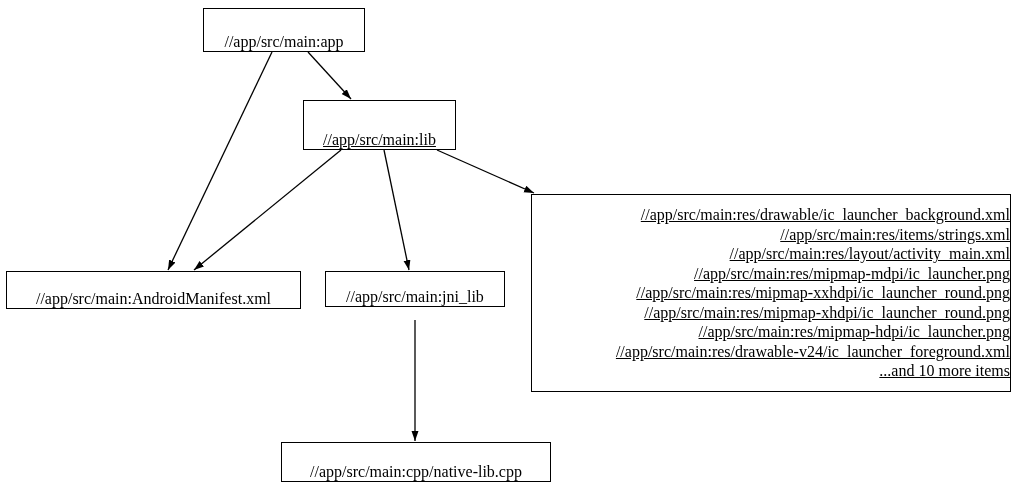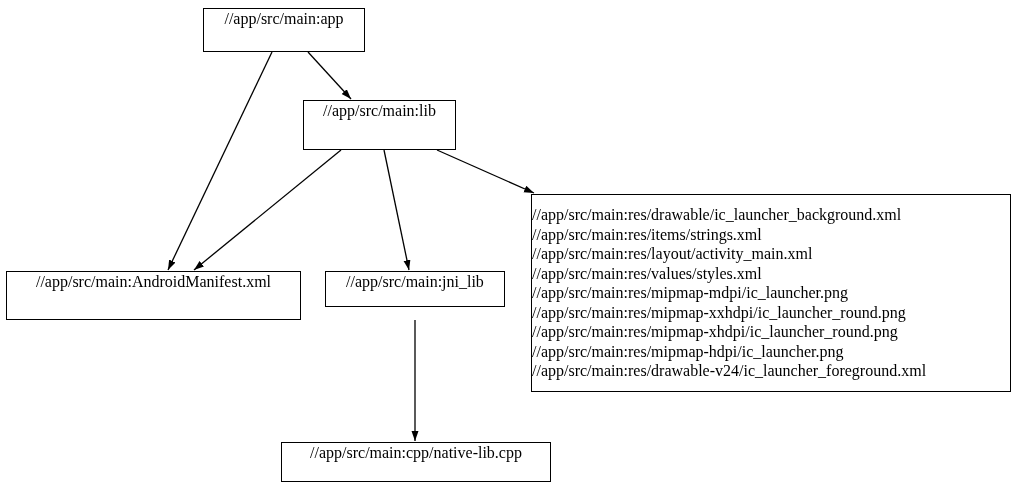--- a/index.html
+++ b/index.html
@@ -22,33 +22,34 @@
     top: 0;
     width: 1018px;
     height: 496px;
   }
   .node {
     position: absolute;
     box-sizing: border-box;
     border: 1.5px solid #000000;
     background: #ffffff;
     display: flex;
-    align-items: flex-start;
+    align-items: flex-end;
     justify-content: center;
     text-align: center;
     font-size: 16px;
     line-height: 19.5px;
     white-space: nowrap;
   }
   .node.multiline {
     flex-direction: column;
+    text-decoration: underline;
   }
   #node-app            { left: 203px; top: 8px;   width: 162px; height: 44px; }
-  #node-lib            { left: 303px; top: 100px; width: 153px; height: 50px; }
-  #node-manifest       { left: 6px;   top: 271px; width: 295px; height: 49px; }
+  #node-lib            { left: 303px; top: 100px; width: 153px; height: 50px; text-decoration: underline; }
+  #node-manifest       { left: 6px;   top: 271px; width: 295px; height: 38px; }
   #node-jni-lib        { left: 325px; top: 271px; width: 180px; height: 36px; }
   #node-resources      { left: 531px; top: 194px; width: 480px; height: 198px; }
   #node-native-lib     { left: 281px; top: 442px; width: 270px; height: 40px; }
   .edge-line {
     stroke: #000000;
     stroke-width: 1.3;
     fill: none;
   }
 </style>
 </head>
@@ -83,25 +84,25 @@
   </div>
 
   <div class="node" id="node-jni-lib">
     <span>//app/src/main:jni_lib</span>
   </div>
 
   <div class="node multiline" id="node-resources">
     <span>//app/src/main:res/drawable/ic_launcher_background.xml</span>
     <span>//app/src/main:res/items/strings.xml</span>
     <span>//app/src/main:res/layout/activity_main.xml</span>
-    <span>//app/src/main:res/values/styles.xml</span>
     <span>//app/src/main:res/mipmap-mdpi/ic_launcher.png</span>
     <span>//app/src/main:res/mipmap-xxhdpi/ic_launcher_round.png</span>
     <span>//app/src/main:res/mipmap-xhdpi/ic_launcher_round.png</span>
     <span>//app/src/main:res/mipmap-hdpi/ic_launcher.png</span>
     <span>//app/src/main:res/drawable-v24/ic_launcher_foreground.xml</span>
+    <span>...and 10 more items</span>
   </div>
 
   <div class="node" id="node-native-lib">
     <span>//app/src/main:cpp/native-lib.cpp</span>
   </div>
 
 </div>
 
 </body></html>

